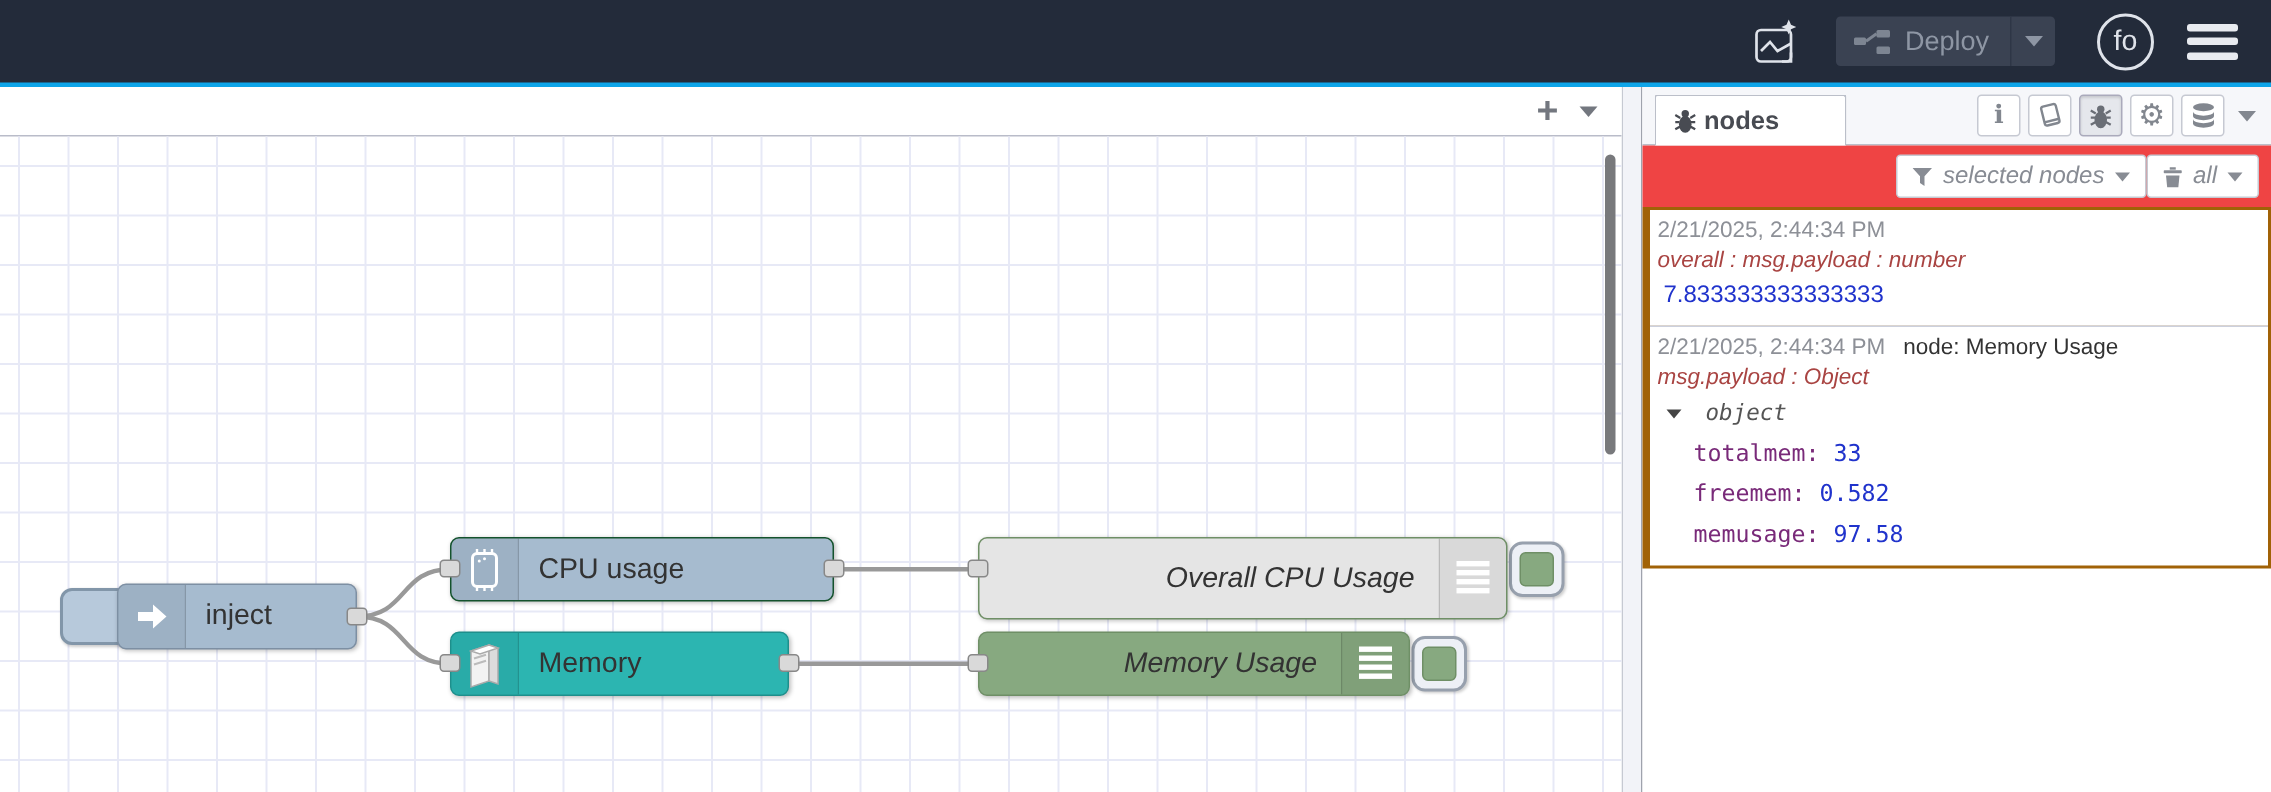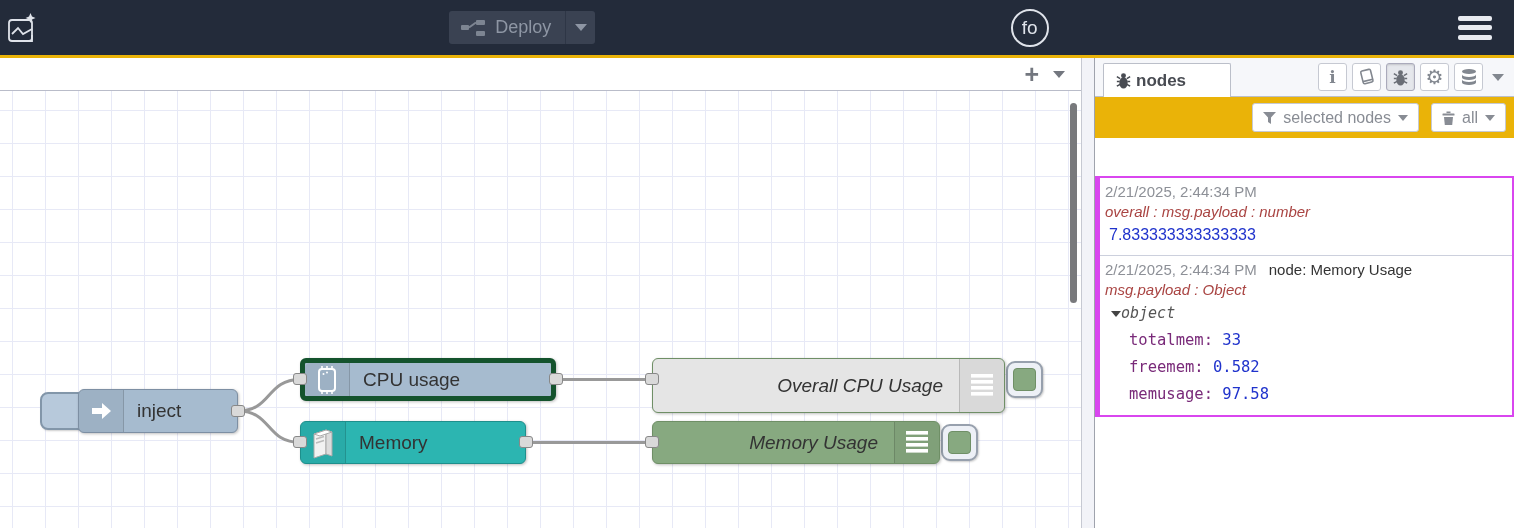--- a/index.html
+++ b/index.html
@@ -2,22 +2,22 @@
 <html><head>
 <meta charset="utf-8">
 <style>
   * { box-sizing: border-box; margin: 0; padding: 0; }
   html,body { width:1514px; height:528px; overflow:hidden;
     font-family:"Liberation Sans", sans-serif; background:#fff; }
   .app { position:relative; width:1514px; height:528px; }
 
   
   .header { position:absolute; top:0; left:0; width:1514px; height:58px;
-    background:#232b3a; border-bottom:3px solid #eab308; display:flex;
-    align-items:center; justify-content:space-between; gap:0; }
+    background:#232b3a; border-bottom:3px solid #0ea5e9; display:flex;
+    align-items:center; justify-content:flex-end; gap:0; }
   .hdr-icon-btn { width:44px; height:40px; display:flex; align-items:center;
     justify-content:center; color:#dfe3ea; }
   .deploy-btn { margin:0 28px 0 18px; height:33px; background:#3a4252;
     border-radius:3px; display:flex; align-items:center; color:#8e96a4;
     font-size:18px; }
   .deploy-main { display:flex; align-items:center; gap:10px; padding:0 14px 0 12px; }
   .deploy-caret { width:30px; height:100%; display:flex; align-items:center;
     justify-content:center; border-left:1px solid #2e3646; }
   .caret-down { width:0; height:0; border-left:6px solid transparent;
     border-right:6px solid transparent; border-top:7px solid currentColor; display:inline-block; }
@@ -42,21 +42,21 @@
       linear-gradient(to bottom, #e7e9f6 1px, transparent 1px);
     background-size:33px 33px; background-position:12px 19px; }
   .v-scrollbar { position:absolute; top:45px; right:4px; width:7px; height:200px;
     background:#78797c; border-radius:4px; }
 
   .wires { position:absolute; top:0; left:0; width:1081px; height:470px; pointer-events:none; }
 
   .node { position:absolute; border-radius:6px; box-shadow:1px 1px 3px rgba(0,0,0,0.25);
     display:flex; align-items:center; font-size:19px; color:#333; }
   .node-inject  { left:78px;  top:331px; width:160px; height:44px; background:#a6bbcf; border:1px solid #7d8fa3; }
-  .node-cpu     { left:300px; top:300px; width:256px; height:43px; background:#a6bbcf; border:5px solid #14532d; }
+  .node-cpu     { left:300px; top:300px; width:256px; height:43px; background:#a6bbcf; border:1px solid #14532d; }
   .node-memory  { left:300px; top:363px; width:226px; height:43px; background:#2cb5b1; border:1px solid #1e8f8c; }
   .node-dbg-cpu { left:652px; top:300px; width:353px; height:55px; background:#e5e5e5; border:1px solid #6f8f66; }
   .node-dbg-mem { left:652px; top:363px; width:288px; height:43px; background:#87a980; border:1px solid #6f8f66; }
   .icon-sec { height:100%; width:45px; flex:0 0 45px; display:flex; align-items:center;
     justify-content:center; background:rgba(0,0,0,0.05); }
   .icon-sec.left  { border-right:1px solid rgba(0,0,0,0.15); border-radius:5px 0 0 5px; }
   .icon-sec.right { border-left:1px solid rgba(0,0,0,0.15); border-radius:0 5px 5px 0; }
   .node-label { flex:1; padding-left:13px; white-space:nowrap; }
   .node-label.right { text-align:right; padding-right:16px; }
   .node-label.italic { font-style:italic; }
@@ -89,36 +89,36 @@
     gap:5px; padding:0 10px 5px 0; }
   .tool-btn { width:29px; height:28px; background:#fff; border:1px solid #c6c9d2;
     border-radius:3px; display:flex; align-items:center; justify-content:center;
     color:#82878f; }
   .tool-btn.active { background:#e5e7ec; border-color:#aab; box-shadow:inset 0 1px 2px rgba(0,0,0,0.15); }
   .tool-btn .serif-i { font-family:"DejaVu Serif", serif; font-weight:bold; font-size:17px; }
   .tool-btn .gear-glyph { font-size:20px; line-height:1; }
   .sb-caret { color:#82878f; margin-left:4px; }
 
   .sb-toolbar { height:41px; display:flex; align-items:center;
-    justify-content:flex-end; gap:12px; padding-right:8px; background:#eab308; }
+    justify-content:flex-end; gap:0; padding-right:8px; background:#ef4444;font-style:italic; }
   .filter-btn { height:29px; background:#fff; border:1px solid #c6c9d2;
     border-radius:3px; display:flex; align-items:center; gap:7px; padding:0 10px;
     color:#888c94; font-size:16px; }
   .filter-btn .caret-down { border-top-width:6px; border-left-width:5px; border-right-width:5px; }
 
-  .messages { background:#d946ef; padding:2px 2px 2px 5px;margin-top:38px; }
+  .messages { background:#a16207; padding:2px 2px 2px 5px; }
   .msg { background:#fff; padding:4px 5px 7px 5px; font-size:15px; }
   .msg + .msg { border-top:1px solid #ccd0dd; }
   .msg-meta { display:flex; gap:12px; line-height:20px; white-space:nowrap; }
   .msg-time { color:#8d9097; }
   .msg-node { color:#333; }
   .msg-path { color:#a94442; line-height:20px;font-style:italic; }
   .msg-value { font-family:Liberation Sans, sans-serif; font-size:16px;
     color:#2033cc; line-height:26px; padding-left:4px; }
-  .tree-caret-row { display:flex; align-items:center; gap:0; padding-left:6px;
+  .tree-caret-row { display:flex; align-items:center; gap:16px; padding-left:6px;
     line-height:27px; }
   .tree-caret { width:0; height:0; border-left:5px solid transparent;
     border-right:5px solid transparent; border-top:6px solid #444; }
   .tree-type { font-family:"DejaVu Sans Mono", monospace; font-style:italic;
     font-size:15px; color:#555; }
   .tree-row { padding-left:24px; line-height:27px;
     font-family:"DejaVu Sans Mono", monospace; font-size:15.5px; }
   .tree-key { color:#792a79; }
   .tree-val { color:#2033cc; }
 </style>

